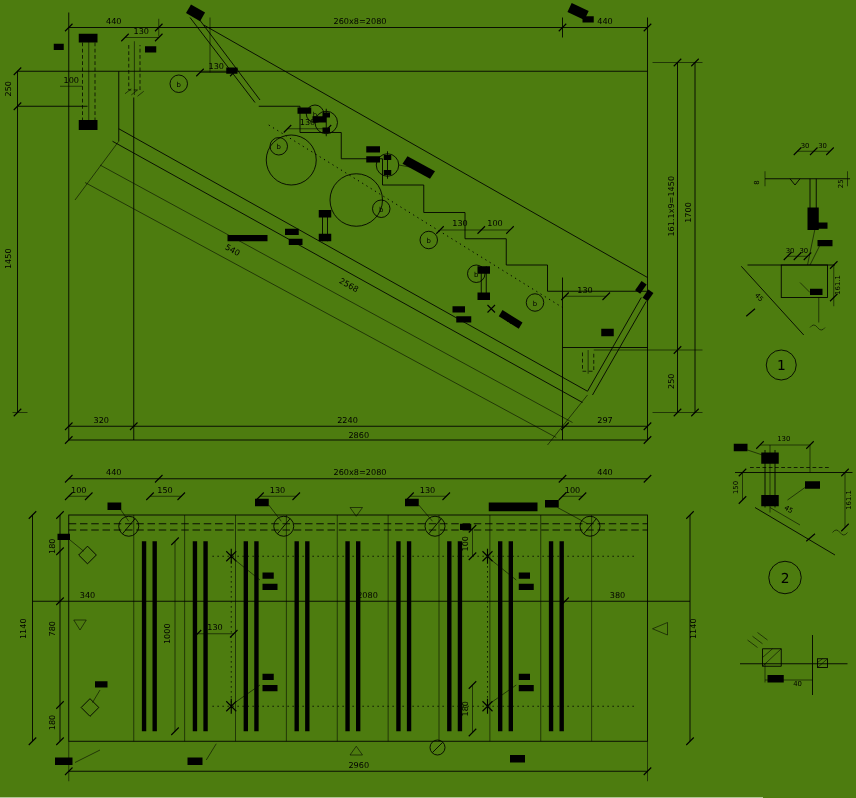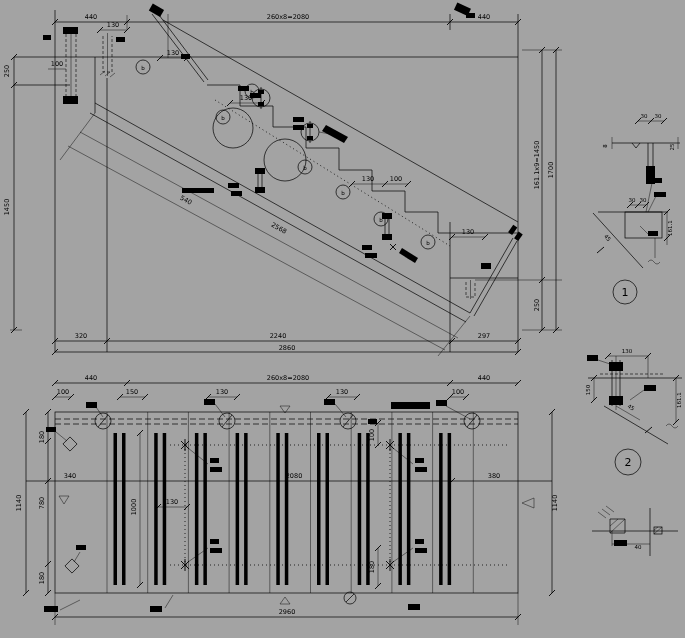--- a/index.html
+++ b/index.html
@@ -1,16 +1,16 @@
 <!DOCTYPE html>
 <html><head>
 <meta charset="utf-8">
 <style>
   html,body{margin:0;padding:0;background:#fff;}
-  #canvas{position:relative;width:685px;height:638px;background:#a3a3a3;overflow:hidden;}
+  #canvas{position:relative;width:685px;height:638px;background:#4d7c0f;overflow:hidden;}
   svg{position:absolute;left:0;top:0;}
   .ln{stroke:#000;stroke-width:0.7;fill:none;}
   .thin{stroke:#000;stroke-width:0.45;fill:none;}
   .dash{stroke:#000;stroke-width:0.7;fill:none;stroke-dasharray:6 3;}
   .dot{stroke:#000;stroke-width:0.8;fill:none;stroke-dasharray:1 3;}
   .dashf{stroke:#000;stroke-width:0.6;fill:none;stroke-dasharray:3 2;}
   .blob{fill:#000;stroke:none;}
   .tk{stroke:#000;stroke-width:0.9;fill:none;}
   text{font-family:"DejaVu Sans",sans-serif;font-size:6.5px;fill:#000;}
   .sm{font-size:5.5px;}

